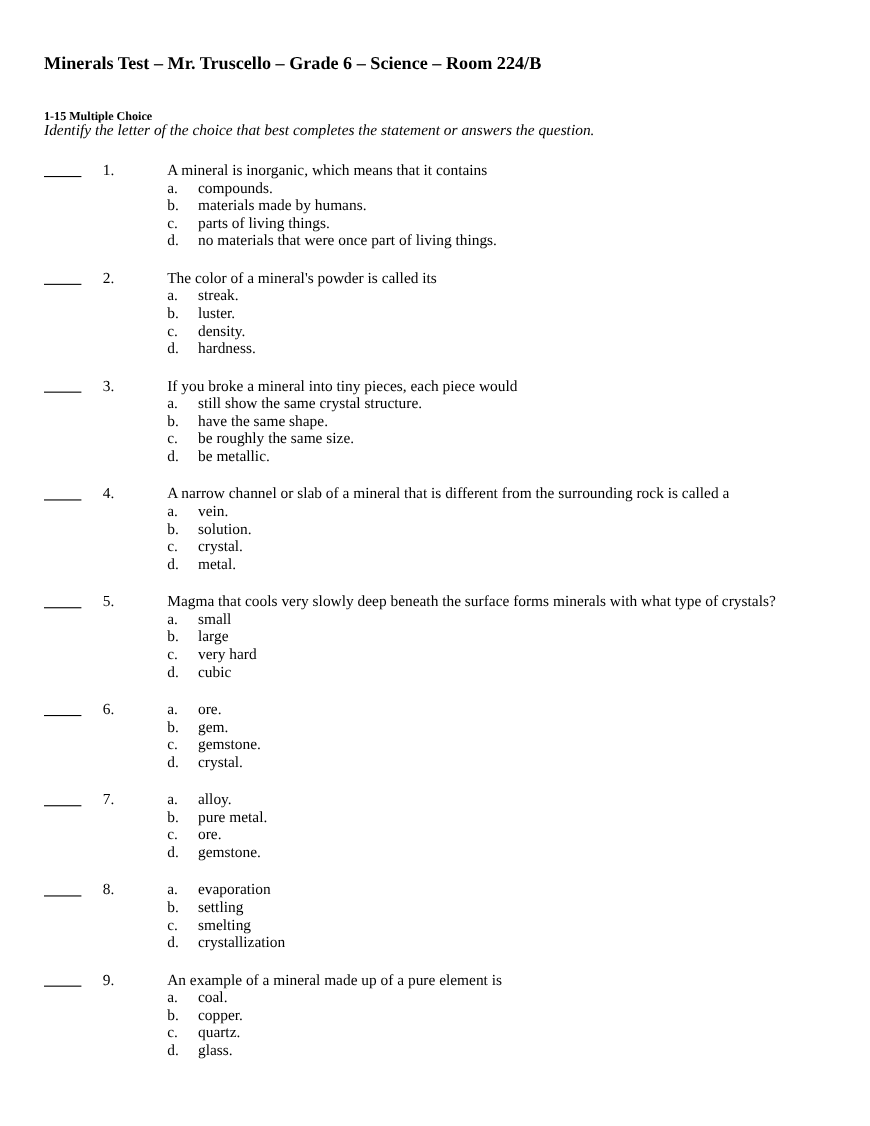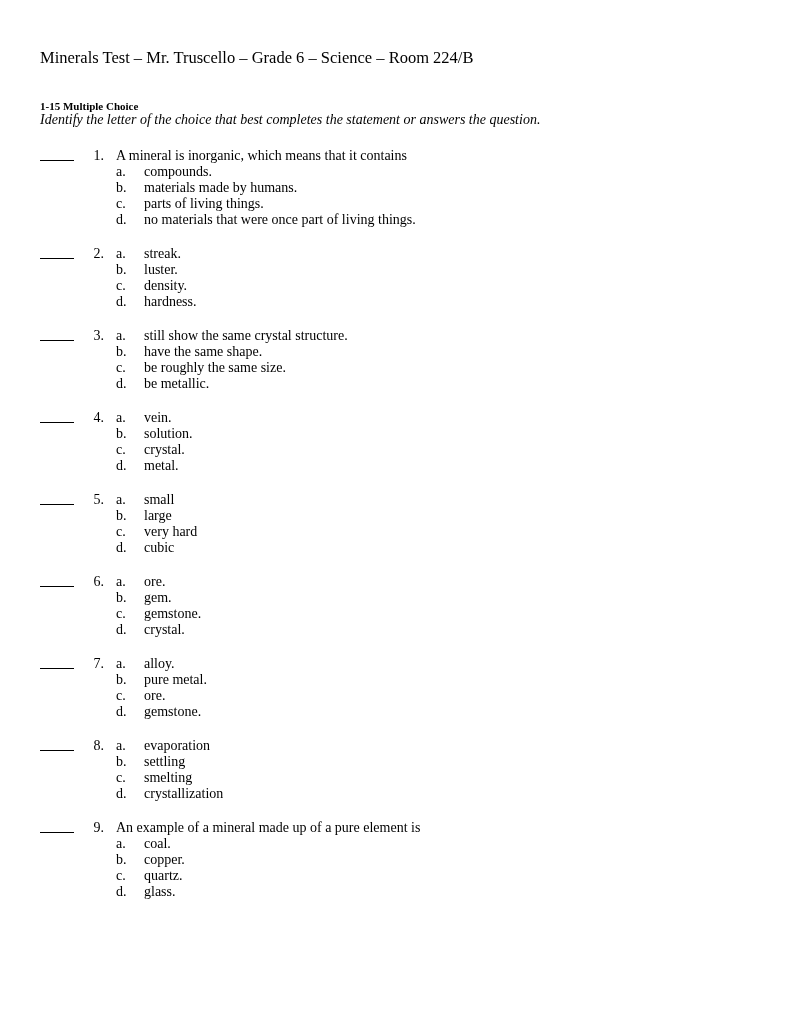--- a/index.html
+++ b/index.html
@@ -9,21 +9,21 @@
     }
     body {
       font-family: "Times New Roman", Times, serif;
       font-size: 14px;
       color: #000;
       background: #fff;
       padding: 48px 40px;
       width: 791px;
     }
     .title {
-      font-weight: normal;
+      font-weight: bold;
       font-size: 16.5px;
       margin-bottom: 32px;
     }
     .section-header {
       font-weight: bold;
       font-size: 11px;
     }
     .instructions {
       font-style: italic;
       font-size: 14px;
@@ -52,20 +52,21 @@
       flex-shrink: 0;
       text-align: right;
       padding-right: 6px;
     }
     .qnum::after {
       content: ".";
     }
     .qcontent {
       flex: 1;
       padding-left: 6px;
+      margin-left: 36px;
     }
     .qtext {
       margin-bottom: 0;
     }
     .choices {
       padding-left: 0;
     }
     .choice {
       display: flex;
     }
@@ -112,20 +113,21 @@
             <div class="choice-letter">d</div>
             <div class="choice-text">no materials that were once part of living things.</div>
           </div>
         </div>
       </div>
     </div>
     <div class="question-block">
       <div class="blank"><span class="blank-line"></span></div>
       <div class="qnum">2</div>
       <div class="qcontent">
+        <div class="qtext">The color of a mineral's powder is called its</div>
         <div class="choices">
           <div class="choice">
             <div class="choice-letter">a</div>
             <div class="choice-text">streak.</div>
           </div>
           <div class="choice">
             <div class="choice-letter">b</div>
             <div class="choice-text">luster.</div>
           </div>
           <div class="choice">
@@ -136,20 +138,21 @@
             <div class="choice-letter">d</div>
             <div class="choice-text">hardness.</div>
           </div>
         </div>
       </div>
     </div>
     <div class="question-block">
       <div class="blank"><span class="blank-line"></span></div>
       <div class="qnum">3</div>
       <div class="qcontent">
+        <div class="qtext">If you broke a mineral into tiny pieces, each piece would</div>
         <div class="choices">
           <div class="choice">
             <div class="choice-letter">a</div>
             <div class="choice-text">still show the same crystal structure.</div>
           </div>
           <div class="choice">
             <div class="choice-letter">b</div>
             <div class="choice-text">have the same shape.</div>
           </div>
           <div class="choice">
@@ -160,20 +163,21 @@
             <div class="choice-letter">d</div>
             <div class="choice-text">be metallic.</div>
           </div>
         </div>
       </div>
     </div>
     <div class="question-block">
       <div class="blank"><span class="blank-line"></span></div>
       <div class="qnum">4</div>
       <div class="qcontent">
+        <div class="qtext">A narrow channel or slab of a mineral that is different from the surrounding rock is called a</div>
         <div class="choices">
           <div class="choice">
             <div class="choice-letter">a</div>
             <div class="choice-text">vein.</div>
           </div>
           <div class="choice">
             <div class="choice-letter">b</div>
             <div class="choice-text">solution.</div>
           </div>
           <div class="choice">
@@ -184,20 +188,21 @@
             <div class="choice-letter">d</div>
             <div class="choice-text">metal.</div>
           </div>
         </div>
       </div>
     </div>
     <div class="question-block">
       <div class="blank"><span class="blank-line"></span></div>
       <div class="qnum">5</div>
       <div class="qcontent">
+        <div class="qtext">Magma that cools very slowly deep beneath the surface forms minerals with what type of crystals?</div>
         <div class="choices">
           <div class="choice">
             <div class="choice-letter">a</div>
             <div class="choice-text">small</div>
           </div>
           <div class="choice">
             <div class="choice-letter">b</div>
             <div class="choice-text">large</div>
           </div>
           <div class="choice">

